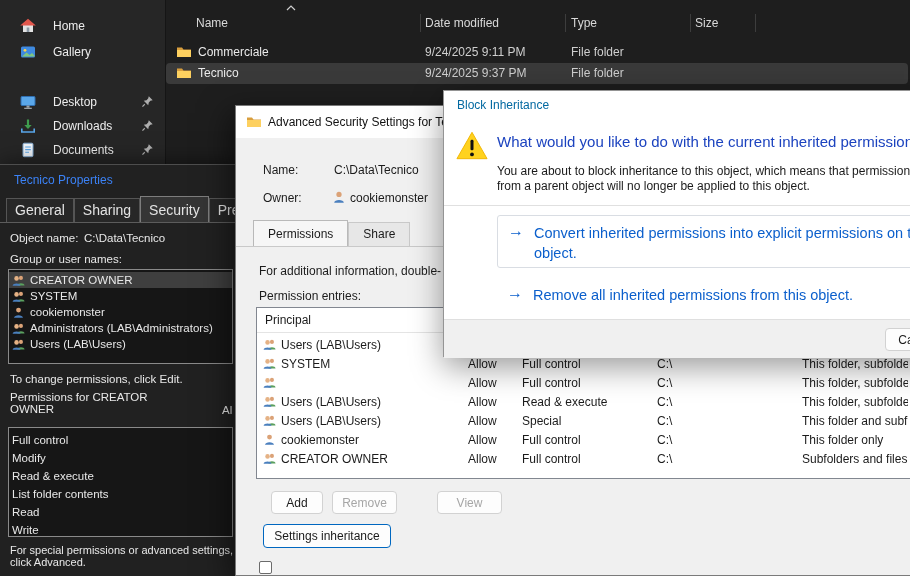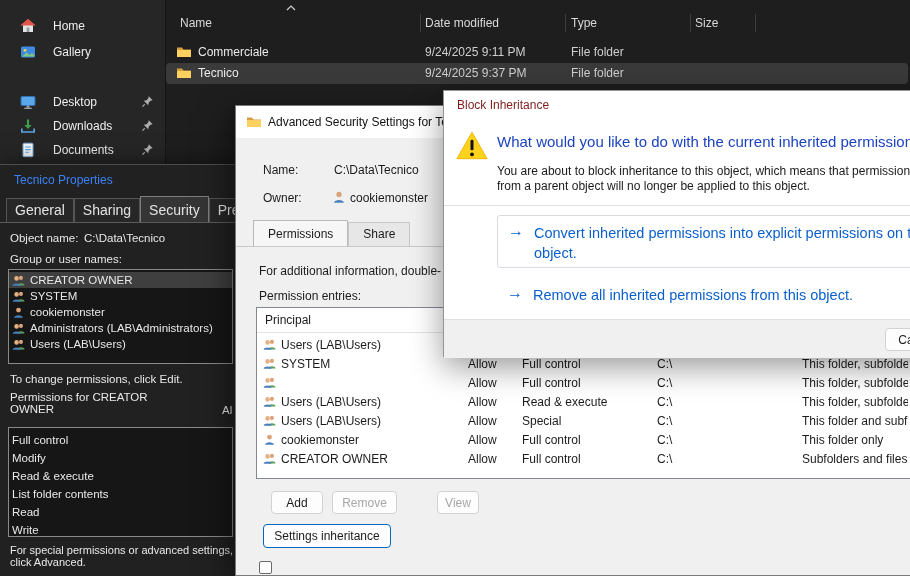--- a/index.html
+++ b/index.html
@@ -57,21 +57,21 @@
 .cacc{position:absolute;left:265px;top:3px;white-space:nowrap}
 .cfrom{position:absolute;left:400px;top:3px;white-space:nowrap}
 .capp{position:absolute;left:545px;top:3px;width:106px;overflow:hidden;white-space:nowrap}
 .btn{position:absolute;display:flex;align-items:center;justify-content:center;background:#fdfdfd;border:1px solid #d2d2d2;border-radius:4px;font-size:12px;color:#1b1b1b;cursor:default}
 .btn.disabled{color:#a6a6a6}
 .btn.accent{border:1px solid #0067c0}
 .cbx{position:absolute;width:13px;height:13px;border:1px solid #6b6b6b;border-radius:2px;background:#fff}
 
 
 .blk{position:absolute;left:443px;top:90px;width:560px;height:267px;background:#fff;border:1px solid #949494;box-shadow:0 10px 30px rgba(0,0,0,.4);font-size:12px;color:#1a1a1a}
-.blk-title{position:absolute;left:13px;top:7px;white-space:nowrap;color:#7f1d1d}
+.blk-title{position:absolute;left:13px;top:7px;white-space:nowrap;color:#0369a1}
 .blk-warn{position:absolute;left:12px;top:40px;width:32px;height:29px}
 .blk-heading{position:absolute;left:53px;top:42px;font-size:15px;color:#1c43bf;white-space:nowrap}
 .blk-body{position:absolute;left:53px;top:73px;width:472px;line-height:15px;color:#1a1a1a}
 .blk-div{position:absolute;left:0;top:114px;width:560px;height:1px;background:#e0e0e0}
 .blk-opt1{position:absolute;left:53px;top:124px;width:470px;height:53px;border:1px solid #d9dde3;border-radius:3px}
 .blk-arrow{position:absolute;color:#0b5fcc;font-size:16px;font-weight:bold}
 .blk-link{position:absolute;color:#0b5fcc;font-size:14.5px;line-height:20px}
 .blk-footer{position:absolute;left:0;top:228px;width:560px;height:39px;background:#f0f0f0;border-top:1px solid #dfdfdf}
 .blk-cancel{left:441px;top:8px;width:64px;height:23px}
 </style>
@@ -170,21 +170,21 @@
             <use href="#i-documents"></use>
           </svg>
         <span>Documents</span>
         <svg class="sb-pin">
             <use href="#i-pin"></use>
           </svg>
       </div>
     </div>
 
     <div class="ex-head">
-      <div class="hcell" style="left:14px">Name</div>
+      <div class="hcell" style="left:30px">Name</div>
       <svg class="sortchev">
           <use href="#i-chevup"></use>
         </svg>
       <div class="hsep" style="left:254px"></div>
       <div class="hcell" style="left:259px">Date modified</div>
       <div class="hsep" style="left:399px"></div>
       <div class="hcell" style="left:405px">Type</div>
       <div class="hsep" style="left:524px"></div>
       <div class="hcell" style="left:529px">Size</div>
       <div class="hsep" style="left:589px"></div>
@@ -378,21 +378,21 @@
         <span class="cprin">CREATOR OWNER</span>
         <span class="ctype">Allow</span>
         <span class="cacc">Full control</span>
         <span class="cfrom">C:\</span>
         <span class="capp">Subfolders and files ...</span>
       </div>
     </div>
 
     <div class="btn" style="left:35px;top:385px;width:52px;height:23px">Add</div>
     <div class="btn disabled" style="left:96px;top:385px;width:65px;height:23px">Remove</div>
-    <div class="btn disabled" style="left:201px;top:385px;width:42px;height:23px">View</div>
+    <div class="btn disabled" style="left:201px;top:385px;width:65px;height:23px">View</div>
 
     <div class="btn accent" style="left:27px;top:418px;width:128px;height:24px">Settings inheritance</div>
 
     <div class="cbx" style="left:23px;top:455px"></div>
   </div>
 
   <div class="blk">
     <div class="blk-title">Block Inheritance</div>
 
     <svg class="blk-warn">

